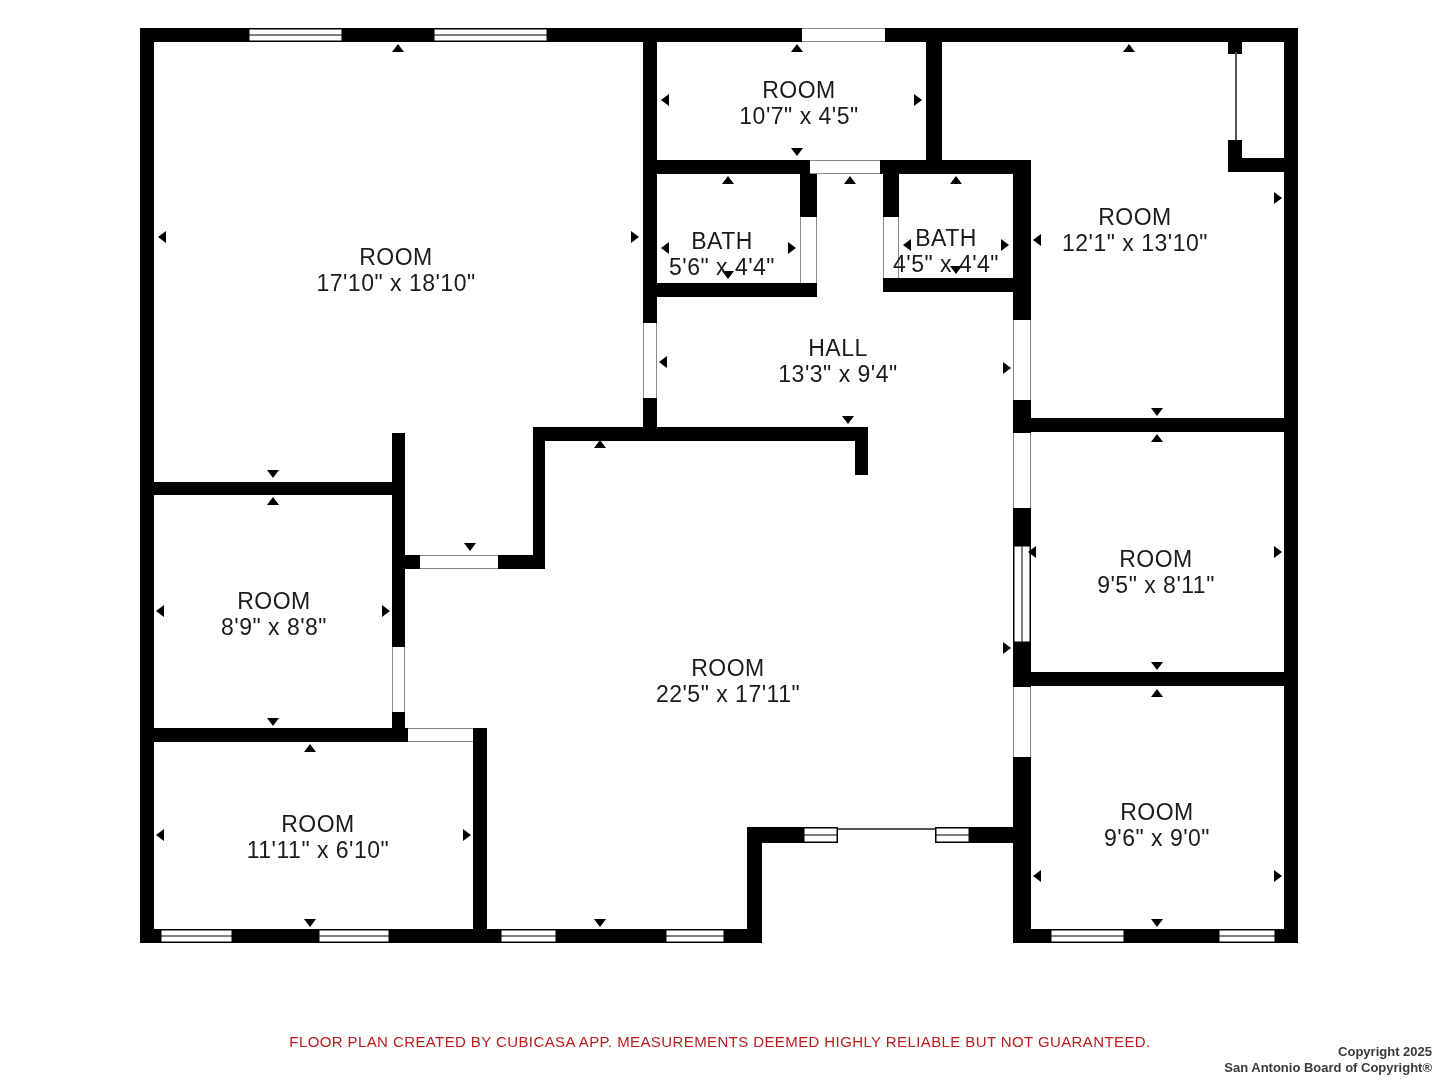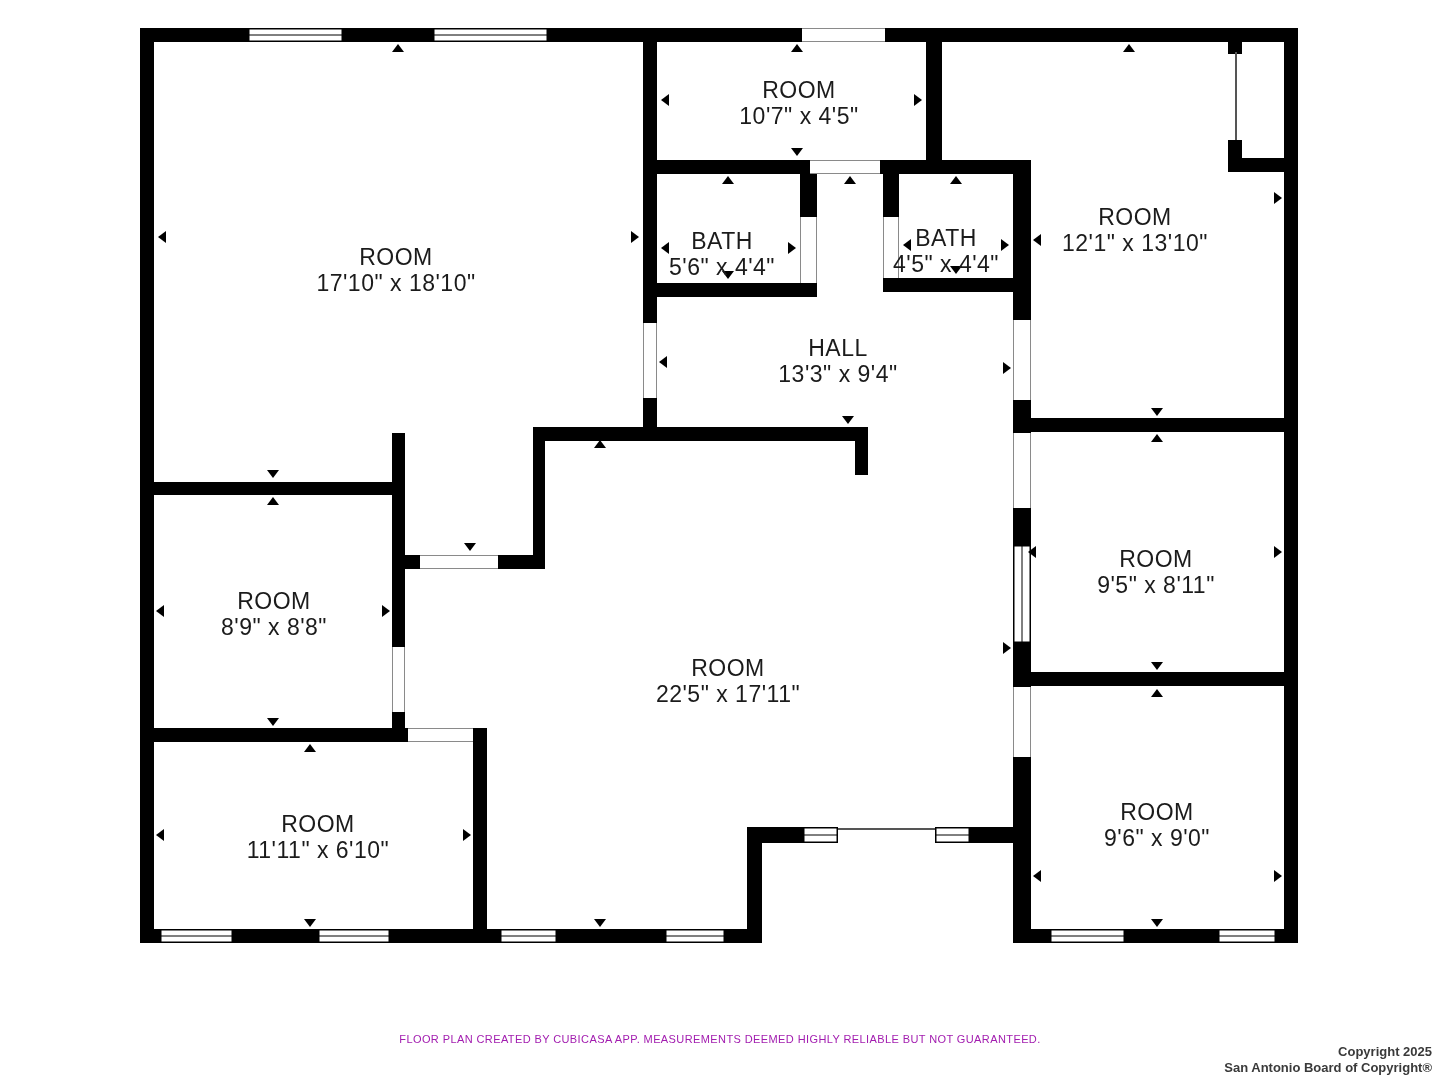--- a/index.html
+++ b/index.html
@@ -2,21 +2,21 @@
 <html><head>
 <meta charset="utf-8">
 <style>
   html,body{margin:0;padding:0;background:#ffffff;}
   #stage{position:relative;width:1440px;height:1080px;background:#ffffff;overflow:hidden;
          font-family:"Liberation Sans",sans-serif;}
   #plan-svg{position:absolute;left:0;top:0;}
   .room-name,.room-dims{font-family:"Liberation Sans",sans-serif;font-size:23px;fill:#1b1b1b;
          text-anchor:middle;letter-spacing:0.5px;}
   #footer-disclaimer{position:absolute;left:0;top:1033px;width:1440px;text-align:center;
-         color:#a21caf;font-size:11px;letter-spacing:0.4px;}
+         color:#b91c1c;font-size:15px;letter-spacing:0.4px;}
   #copyright{position:absolute;right:8px;top:1044px;text-align:right;font-size:13px;
          font-weight:bold;color:#3a3a3a;line-height:16px;
          text-shadow:-1px -1px 0 #fff,1px -1px 0 #fff,-1px 1px 0 #fff,1px 1px 0 #fff;}
 </style>
 </head>
 <body>
 
 <div id="stage">
   <svg id="plan-svg" width="1440" height="1080" viewBox="0 0 1440 1080">
       <rect x="140" y="28" width="662" height="14" fill="#000000"></rect>

